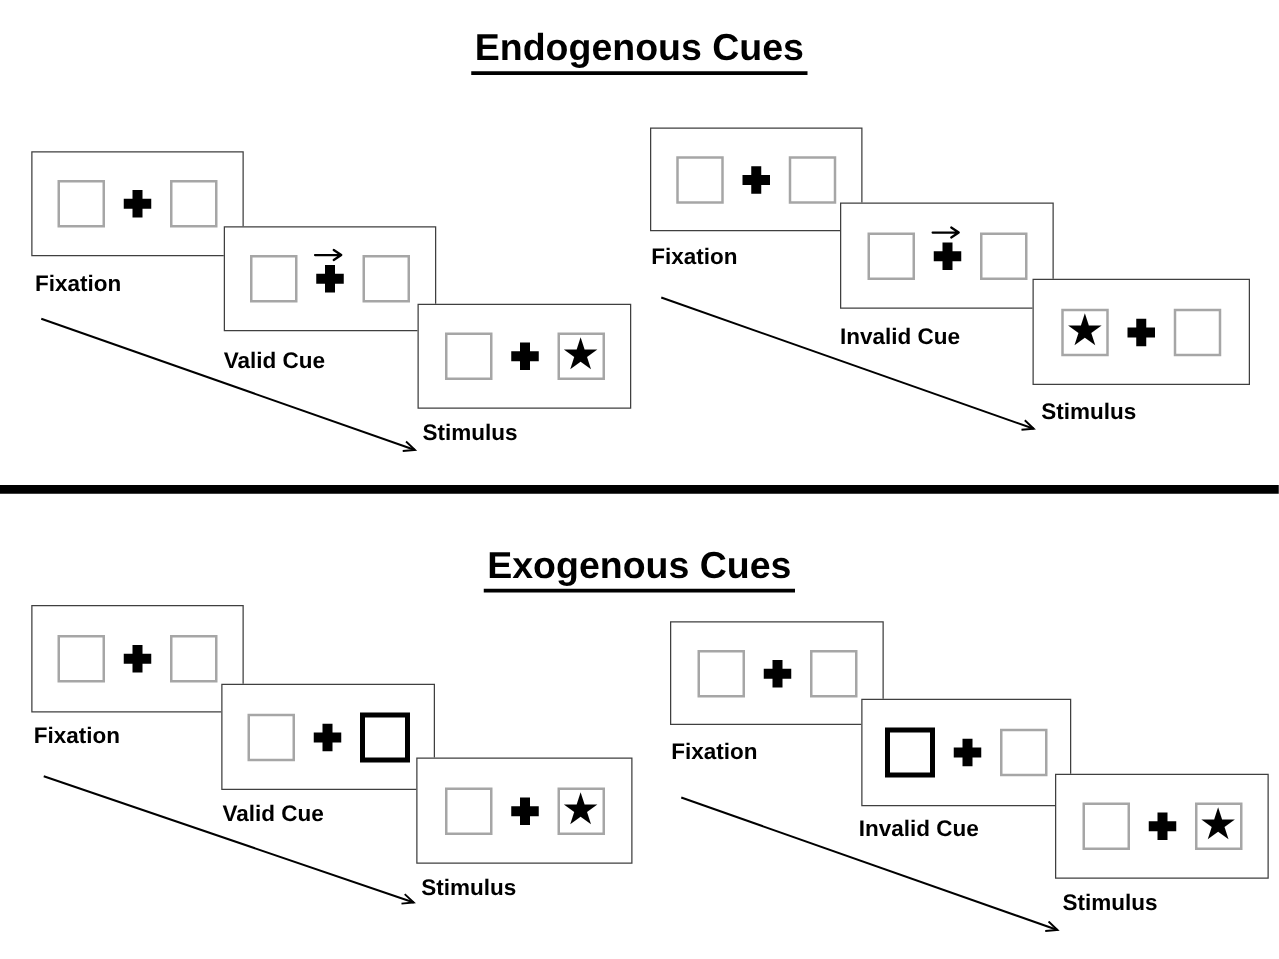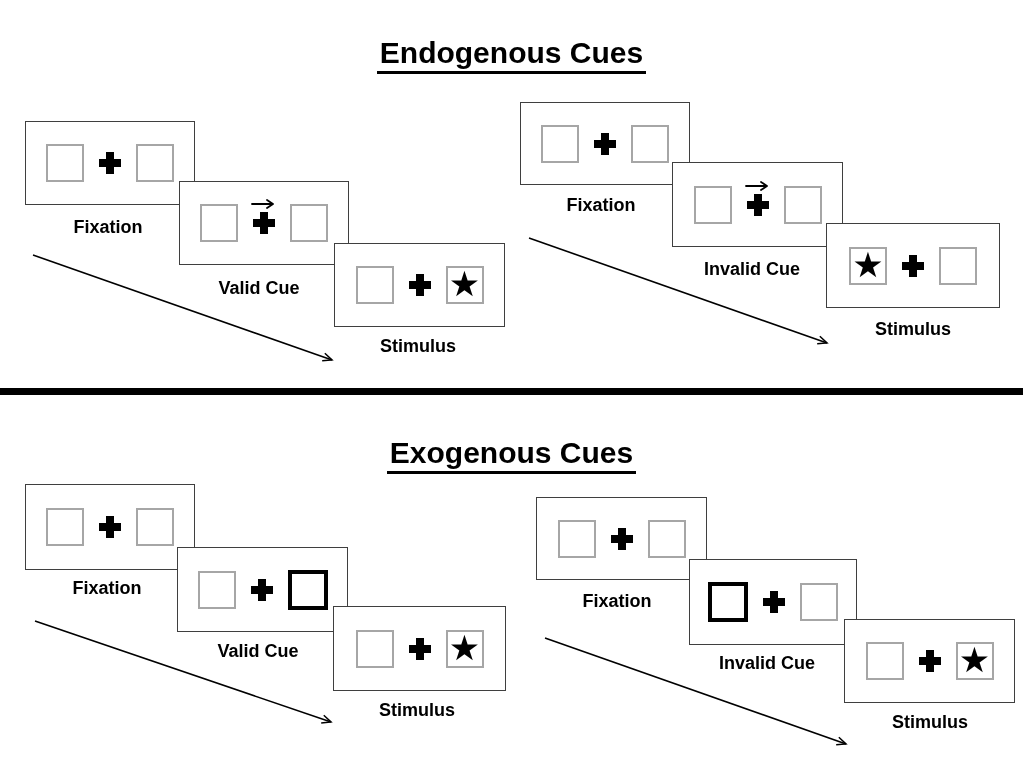--- a/index.html
+++ b/index.html
@@ -31,21 +31,21 @@
     font-family:"DejaVu Sans", sans-serif; font-size:35px; line-height:34px;
     color:#000; transform:translateY(-1px);
   }
   .center { position:relative; width:26px; height:22px; flex:0 0 auto; }
   .plus { position:absolute; left:2px; top:0; width:22px; height:22px; }
   .plus::before { content:""; position:absolute; left:0; top:7px; width:22px; height:8px; background:#000; }
   .plus::after  { content:""; position:absolute; left:7px; top:0; width:8px; height:22px; background:#000; }
   .cue-arrow { position:absolute; left:0; top:-14px; }
 
   .plabel {
-    position:absolute; font-size:18px; font-weight:700; text-align:center;
+    position:absolute; font-size:18px; font-weight:700; 
     width:160px; height:22px; line-height:22px;
   }
   .arrows-overlay { position:absolute; left:0; top:0; pointer-events:none; }
 </style>
 </head>
 <body>
 
 <div class="canvas">
 
   <svg class="arrows-overlay" width="1023" height="767">
@@ -53,21 +53,21 @@
       <marker id="arrowhead" markerWidth="16" markerHeight="14" refX="11" refY="5" orient="auto" markerUnits="userSpaceOnUse">
         <path d="M2 1 L11 5 L2 9" fill="none" stroke="#000" stroke-width="1.5"></path>
       </marker>
     </defs>
     <line x1="33" y1="255" x2="332" y2="360" stroke="#000" stroke-width="1.6" marker-end="url(#arrowhead)"></line>
     <line x1="529" y1="238" x2="827" y2="343" stroke="#000" stroke-width="1.6" marker-end="url(#arrowhead)"></line>
     <line x1="35" y1="621" x2="331" y2="722" stroke="#000" stroke-width="1.6" marker-end="url(#arrowhead)"></line>
     <line x1="545" y1="638" x2="846" y2="744" stroke="#000" stroke-width="1.6" marker-end="url(#arrowhead)"></line>
   </svg>
 
-  <div class="title" style="top:36px"><span>Endogenous Cues</span></div>
+  <div class="title" style="top:22px"><span>Endogenous Cues</span></div>
 
   <div class="panel" style="left:25px; top:121px; width:170px; height:84px;">
     <div class="sq"></div>
     <div class="center">
         <div class="plus"></div>
       </div>
     <div class="sq"></div>
   </div>
   <div class="plabel" style="left:28px; top:216px;">Fixation</div>
 

